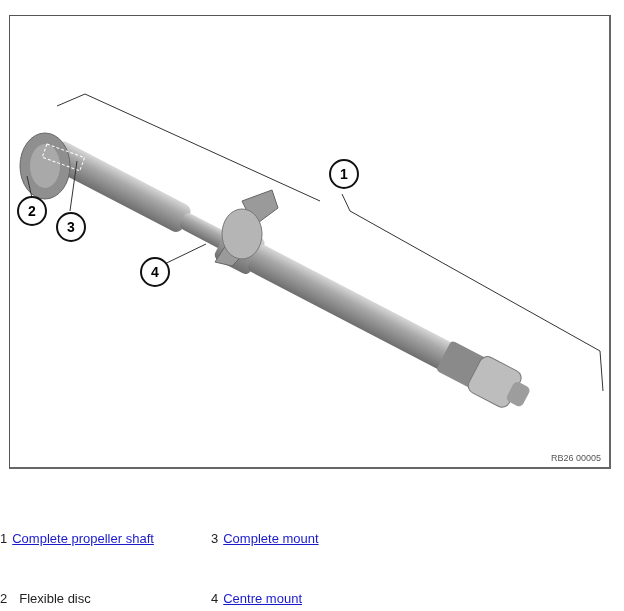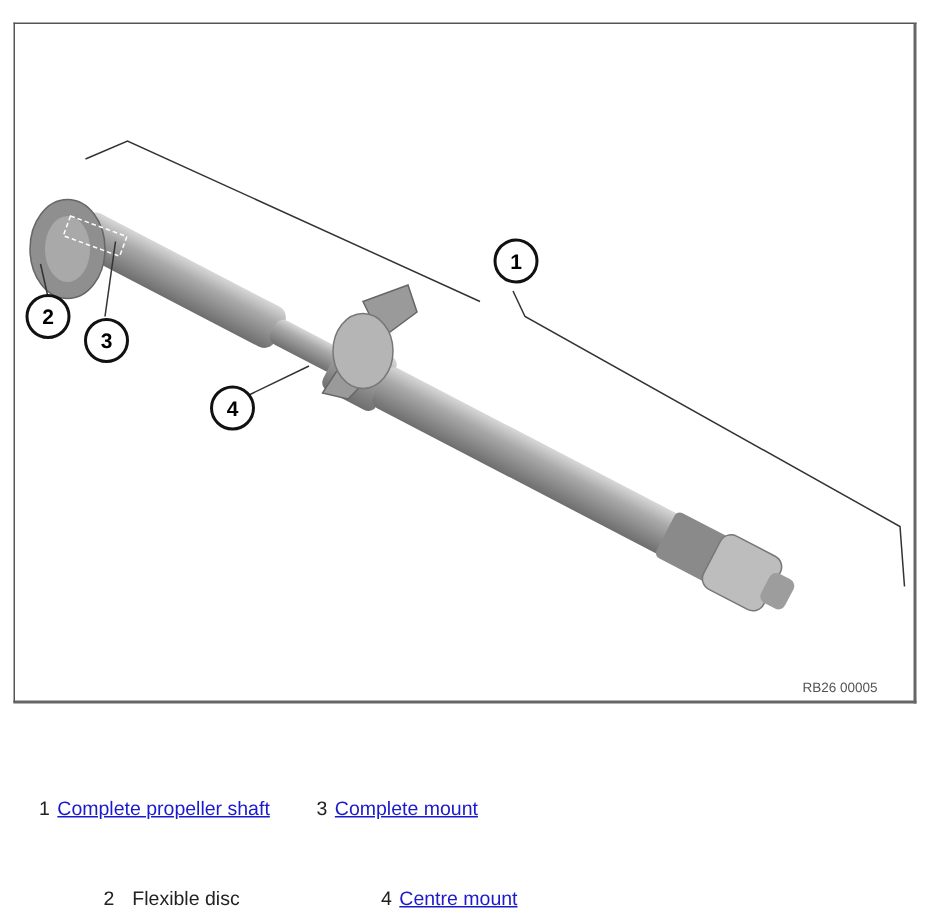--- a/index.html
+++ b/index.html
@@ -1,24 +1,24 @@
 <!DOCTYPE html>
 <html><head>
 <meta charset="utf-8">
 <style>
   html,body{margin:0;padding:0;background:#fff;}
   body{width:624px;height:611px;position:relative;overflow:hidden;font-family:"Liberation Sans",sans-serif;}
   .frame{position:absolute;left:9px;top:15px;width:602px;height:454px;border:1px solid #555;border-right:2px solid #666;border-bottom:2px solid #666;background:#fff;box-sizing:border-box;}
   .frame svg{position:absolute;left:0;top:0;}
-  .refcode{position:absolute;right:24px;bottom:4px;font-size:9px;color:#555;padding-left:31px;}
-  .legend{position:absolute;left:26px;font-size:13px;color:#222;}
+  .refcode{position:absolute;right:8px;bottom:4px;font-size:9px;color:#555;padding-left:31px;}
+  .legend{position:absolute;left:0;font-size:13px;color:#222;}
   .legend .num{margin-right:5px;}
   .legend a{color:#1a1acc;text-decoration:underline;}
   .row1{top:531px;}
-  .row2{top:591px;margin-left:43px;}
+  .row2{top:591px;}
 </style>
 </head>
 <body>
 
 <div class="frame">
   <svg width="602" height="454" viewBox="0 0 602 454">
     <defs>
       <linearGradient id="shaftg" x1="0" y1="0" x2="0" y2="1">
         <stop offset="0" stop-color="#d8d8d8"></stop>
         <stop offset="0.35" stop-color="#a9a9a9"></stop>

